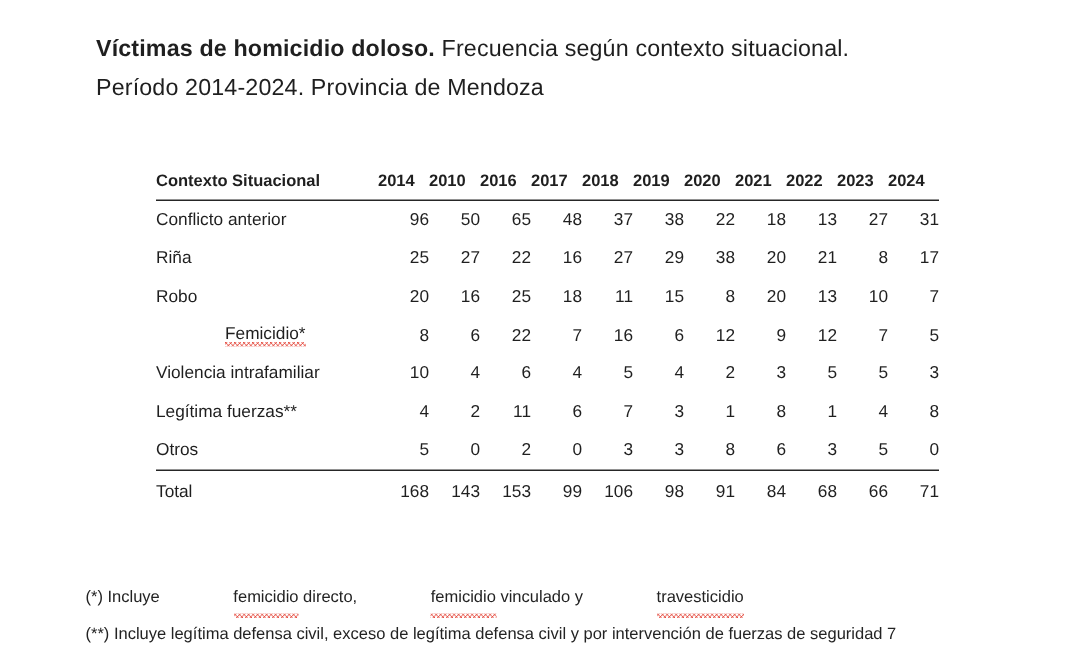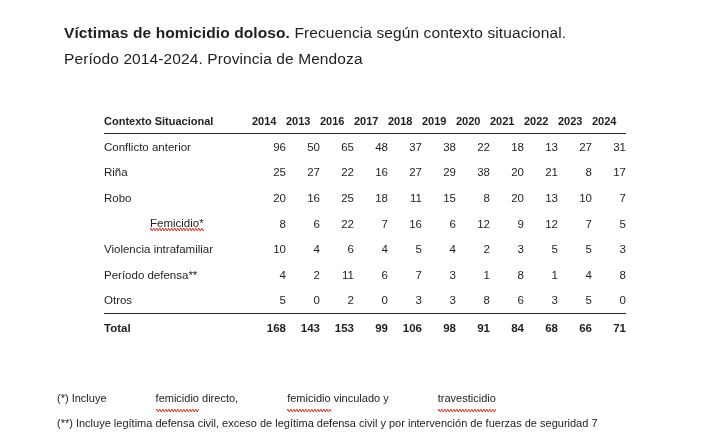--- a/index.html
+++ b/index.html
@@ -102,21 +102,21 @@
     text-align: right;
     padding-right: 4px;
     font-size: 11.5px;
     font-variant-numeric: tabular-nums;
   }
 
   tbody tr.total-row {
     border-top: 1.4px solid #262626;
   }
   tbody tr.total-row td {
-    font-weight: bold;
+    font-weight: normal;
     height: 28px;
   }
 
   
   .spell {
     position: relative;
     display: inline-block;
     background-image:
       radial-gradient(circle at 1px 2.2px, rgba(0,0,0,0) 1px, rgba(0,0,0,0) 1px);
     padding-bottom: 1px;
@@ -176,21 +176,21 @@
         <col class="yr">
           <col class="yr">
           <col class="yr">
           <col class="yr">
           <col class="yr">
       </colgroup>
       <thead>
         <tr>
           <th class="ctx-head">Contexto Situacional</th>
           <th class="yr-head">2014</th>
-          <th class="yr-head">2013</th>
+          <th class="yr-head">2010</th>
           <th class="yr-head">2016</th>
           <th class="yr-head">2017</th>
           <th class="yr-head">2018</th>
           <th class="yr-head">2019</th>
           <th class="yr-head">2020</th>
           <th class="yr-head">2021</th>
           <th class="yr-head">2022</th>
           <th class="yr-head">2023</th>
           <th class="yr-head">2024</th>
         </tr>
@@ -266,21 +266,21 @@
           <td class="num">5</td>
           <td class="num">4</td>
           <td class="num">2</td>
           <td class="num">3</td>
           <td class="num">5</td>
           <td class="num">5</td>
           <td class="num">3</td>
         </tr>
 
         <tr>
-          <td class="ctx-cell">Período defensa**</td>
+          <td class="ctx-cell">Legítima fuerzas**</td>
           <td class="num">4</td>
           <td class="num">2</td>
           <td class="num">11</td>
           <td class="num">6</td>
           <td class="num">7</td>
           <td class="num">3</td>
           <td class="num">1</td>
           <td class="num">8</td>
           <td class="num">1</td>
           <td class="num">4</td>

